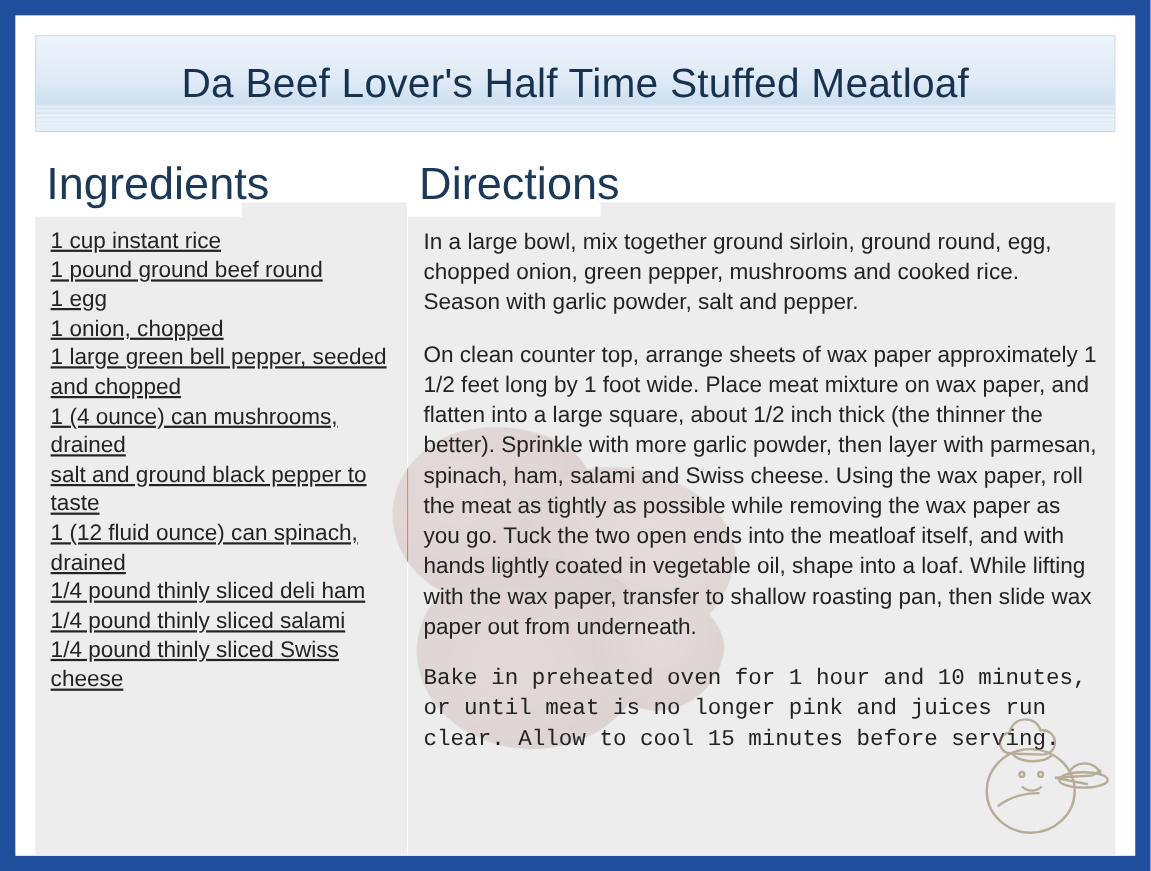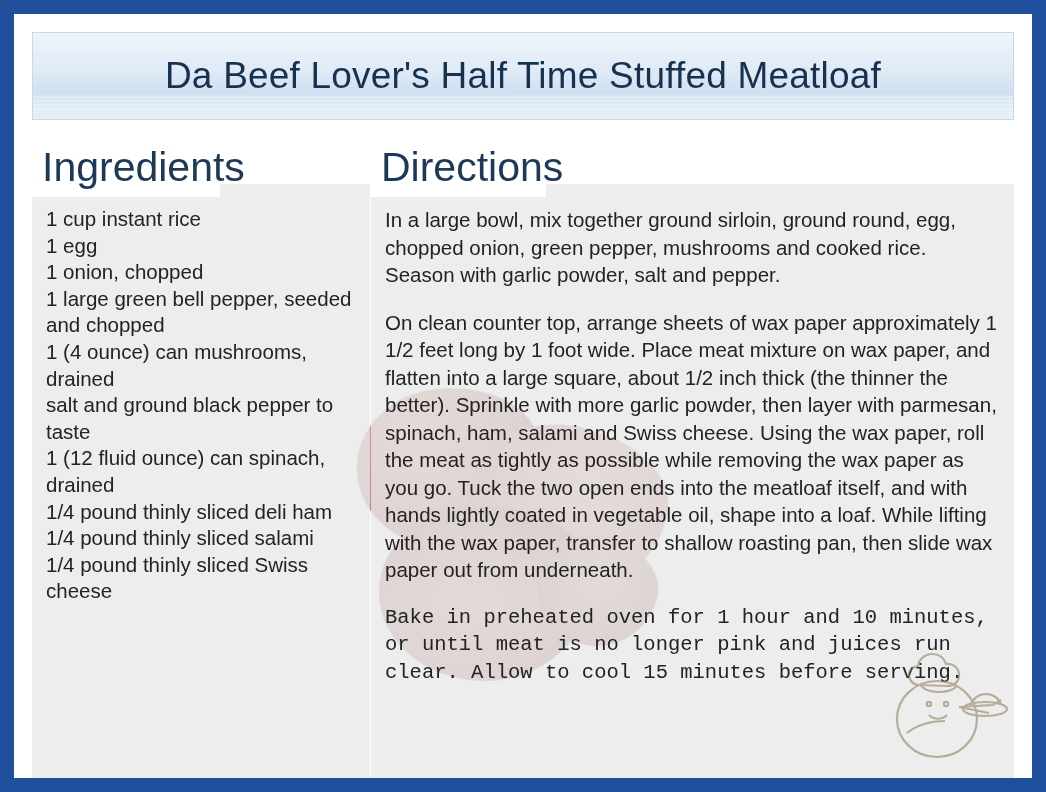--- a/index.html
+++ b/index.html
@@ -133,20 +133,21 @@
     width: 100%;
     color: #222222;
   }
   .ing-list {
     margin: 0;
     padding: 0;
     list-style: none;
     font-size: 20.5px;
     line-height: 26.6px;
     color: #232323;
+    text-decoration: underline;
   }
   .ing-list li { margin: 0; padding: 0; }
 
   .dir-body { font-size: 20.5px; line-height: 27.5px; color: #232323; }
   .dir-body p { margin: 0 0 20px 0; }
   .dir-body p:last-child { margin-bottom: 0; font-family: Liberation Mono, monospace; }
 
   
   .chef-logo {
     position: absolute;
@@ -172,20 +173,21 @@
       <div class="chunk c1"></div>
       <div class="chunk c2"></div>
       <div class="chunk c3"></div>
       <div class="chunk c4"></div>
     </div>
 
     <div class="col col-ingredients">
       <div class="col-body">
         <ul class="ing-list">
           <li>1 cup instant rice</li>
+          <li>1 pound ground beef round</li>
           <li>1 egg</li>
           <li>1 onion, chopped</li>
           <li>1 large green bell pepper, seeded and chopped</li>
           <li>1 (4 ounce) can mushrooms, drained</li>
           <li>salt and ground black pepper to taste</li>
           <li>1 (12 fluid ounce) can spinach, drained</li>
           <li>1/4 pound thinly sliced deli ham</li>
           <li>1/4 pound thinly sliced salami</li>
           <li>1/4 pound thinly sliced Swiss cheese</li>
         </ul>

